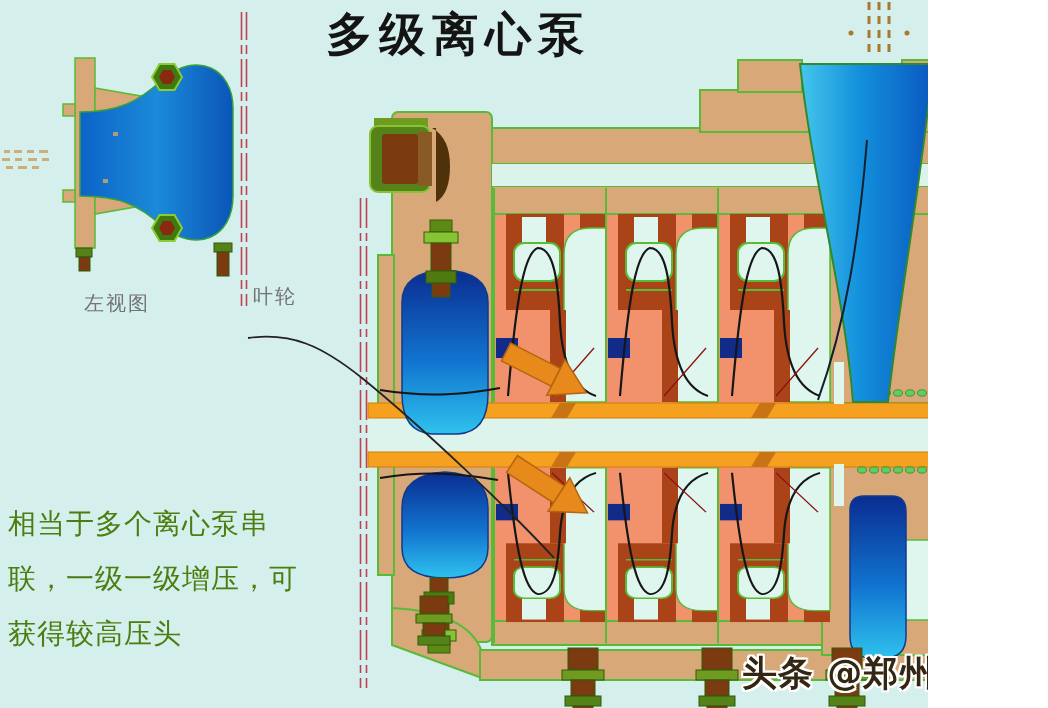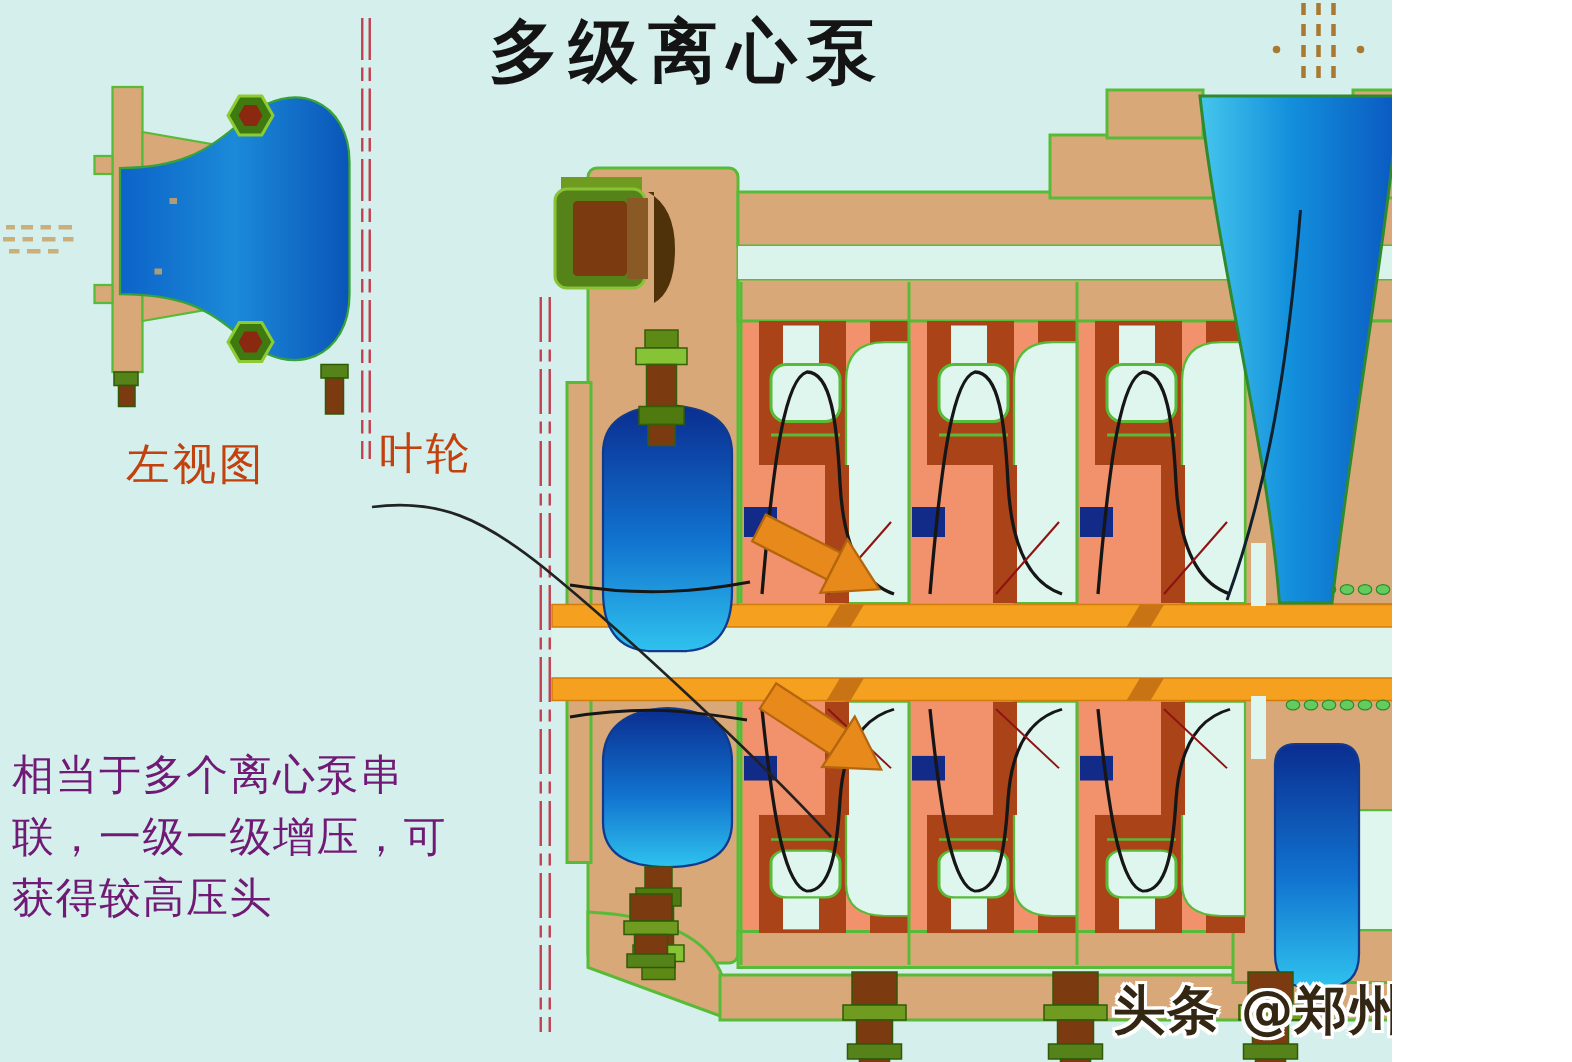--- a/index.html
+++ b/index.html
@@ -9,27 +9,27 @@
     font-family:"DejaVu Sans",sans-serif;
   }
   #stage-root svg{position:absolute;left:0;top:0;}
   .lbl{position:absolute;white-space:nowrap;}
   .title{
     top:4px;left:50%;transform:translateX(-52%);
     font-family:"DejaVu Serif","DejaVu Sans",serif;
     font-size:46px;font-weight:700;letter-spacing:7px;color:#141414;
   }
   .side-label,.impeller-label{
-    font-size:29px;color:#c2410c;letter-spacing:2px;font-weight:500;
+    font-size:20px;color:#737373;letter-spacing:2px;font-weight:500;
   }
   .side-label{left:84px;top:290px;}
   .impeller-label{left:253px;top:283px;}
   .caption{
     left:8px;top:496px;width:302px;white-space:normal;
-    font-size:28px;line-height:41px;color:#701a75;letter-spacing:1px;
+    font-size:28px;line-height:55px;color:#4d7c0f;letter-spacing:1px;
     font-weight:500;
   }
   .watermark{
     left:742px;top:650px;font-size:35px;font-weight:700;color:#332713;
     letter-spacing:1px;
     text-shadow:-2px -2px 0 #fff,2px -2px 0 #fff,-2px 2px 0 #fff,2px 2px 0 #fff,
                  0 -2px 0 #fff,0 2px 0 #fff,-2px 0 0 #fff,2px 0 0 #fff;
   }
 </style>
 </head>

